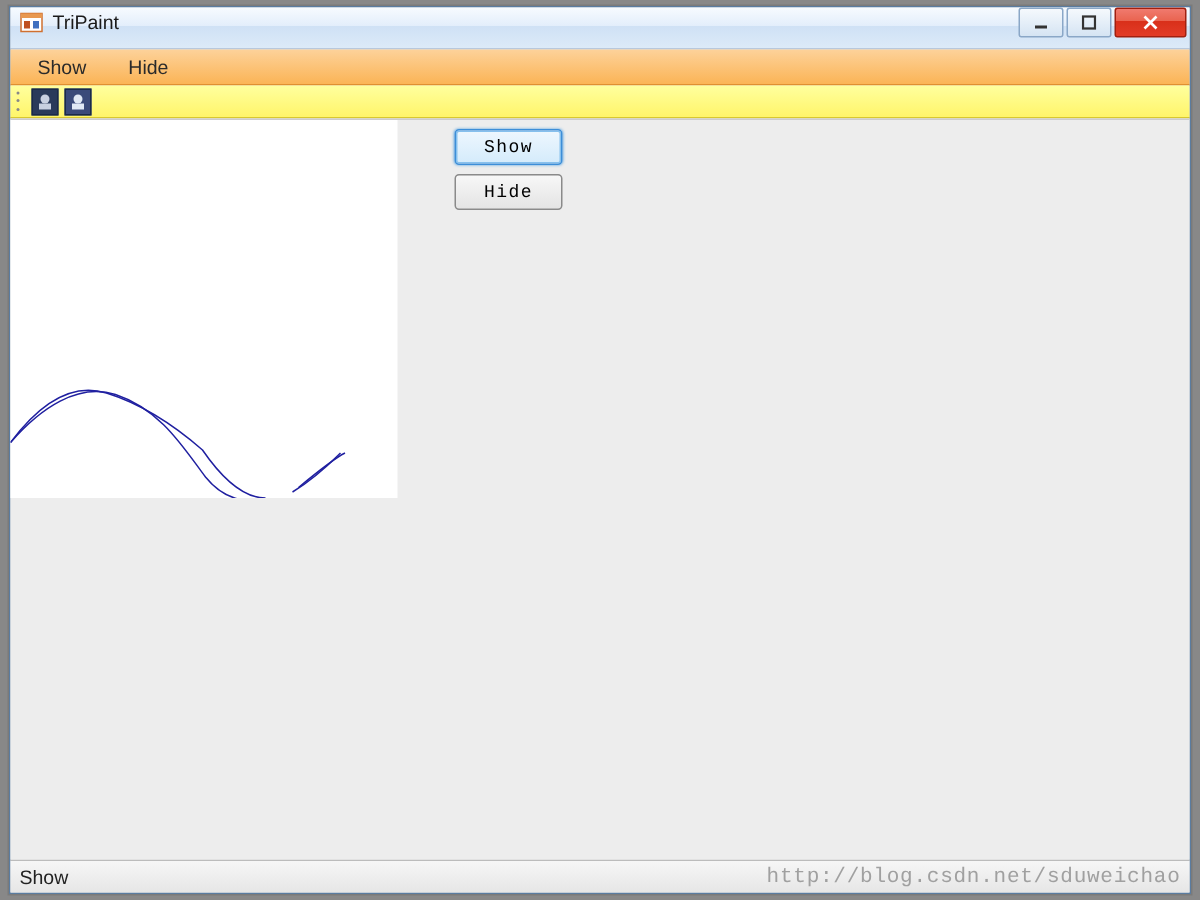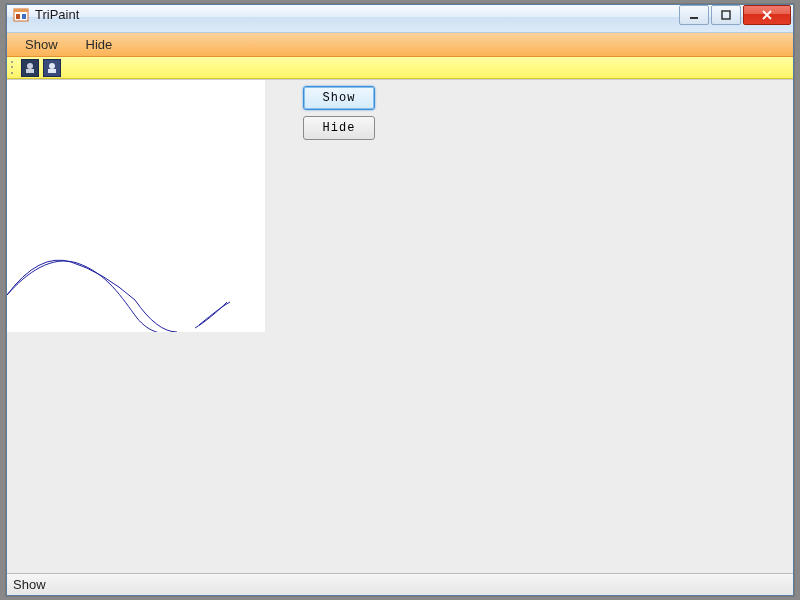--- a/index.html
+++ b/index.html
@@ -207,15 +207,16 @@
       </svg>
     </div>
     <div class="buttons">
       <div class="push-btn active">Show</div>
       <div class="push-btn">Hide</div>
     </div>
   </div>
 
   <div class="statusbar">
     <span>Show</span>
+    <span class="watermark">http://blog.csdn.net/sduweichao</span>
   </div>
 
 </div>
 
 </body></html>

